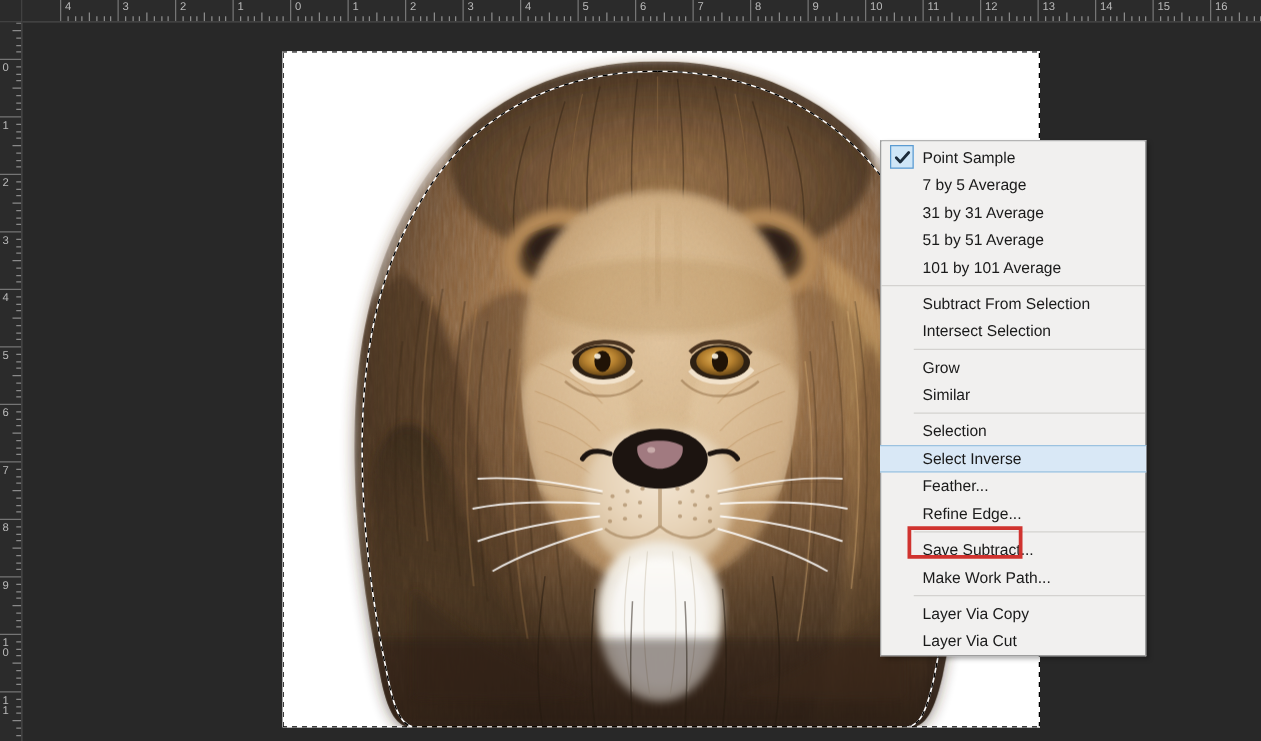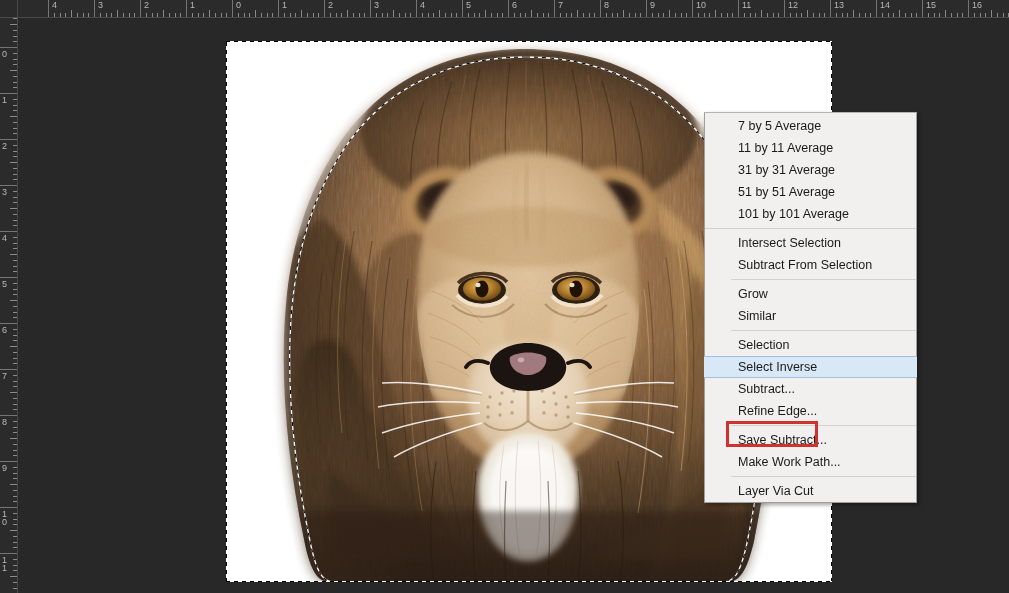--- a/index.html
+++ b/index.html
@@ -766,70 +766,78 @@
                  C543,374 533,444 521,502 C514,534 508,541 496,541"></path>
         <path d="M300,16 C213,16 147,56 110,121 C78,174 66,234 64,298
                  C62,364 70,434 84,500 C90,530 96,541 108,541"></path>
       </svg>
 
       <div class="ants-border"></div>
     </div>
   </div>
 
   <div id="context-menu">
+      <div class="mi checked">
+        <span class="check-box">
+          <svg width="14" height="14" viewBox="0 0 14 14">
+            <path d="M2,7.2 L5.2,10.6 L12,3" fill="none" stroke="#1b2b3a" stroke-width="2.2" stroke-linecap="round" stroke-linejoin="round"></path>
+          </svg>
+        </span>
+        <span class="mlabel">Point Sample</span>
+      </div>
       <div class="mi">
         <span class="mlabel">7 by 5 Average</span>
       </div>
       <div class="mi">
-        <span class="mlabel">11 by 11 Average</span>
-      </div>
-      <div class="mi">
         <span class="mlabel">31 by 31 Average</span>
       </div>
       <div class="mi">
         <span class="mlabel">51 by 51 Average</span>
       </div>
       <div class="mi">
         <span class="mlabel">101 by 101 Average</span>
       </div>
       <div class="sep full"></div>
       <div class="mi">
+        <span class="mlabel">Subtract From Selection</span>
+      </div>
+      <div class="mi">
         <span class="mlabel">Intersect Selection</span>
-      </div>
-      <div class="mi">
-        <span class="mlabel">Subtract From Selection</span>
       </div>
       <div class="sep"></div>
       <div class="mi">
         <span class="mlabel">Grow</span>
       </div>
       <div class="mi">
         <span class="mlabel">Similar</span>
       </div>
       <div class="sep"></div>
       <div class="mi">
         <span class="mlabel">Selection</span>
       </div>
       <div class="mi selected">
         <span class="mlabel">Select Inverse</span>
       </div>
       <div class="mi">
-        <span class="mlabel">Subtract...</span>
+        <span class="mlabel">Feather...</span>
       </div>
       <div class="mi">
         <span class="mlabel">Refine Edge...</span>
       </div>
       <div class="sep"></div>
       <div class="mi">
         <span class="mlabel">Save Subtract...</span>
       </div>
       <div class="mi">
         <span class="mlabel">Make Work Path...</span>
       </div>
       <div class="sep"></div>
       <div class="mi">
+        <span class="mlabel">Layer Via Copy</span>
+      </div>
+      <div class="mi">
         <span class="mlabel">Layer Via Cut</span>
       </div>
     </div>
 
   <div id="annot-rect" style="border-color: rgb(208, 51, 47);"></div>
 
 </div>
 
 </body></html>

